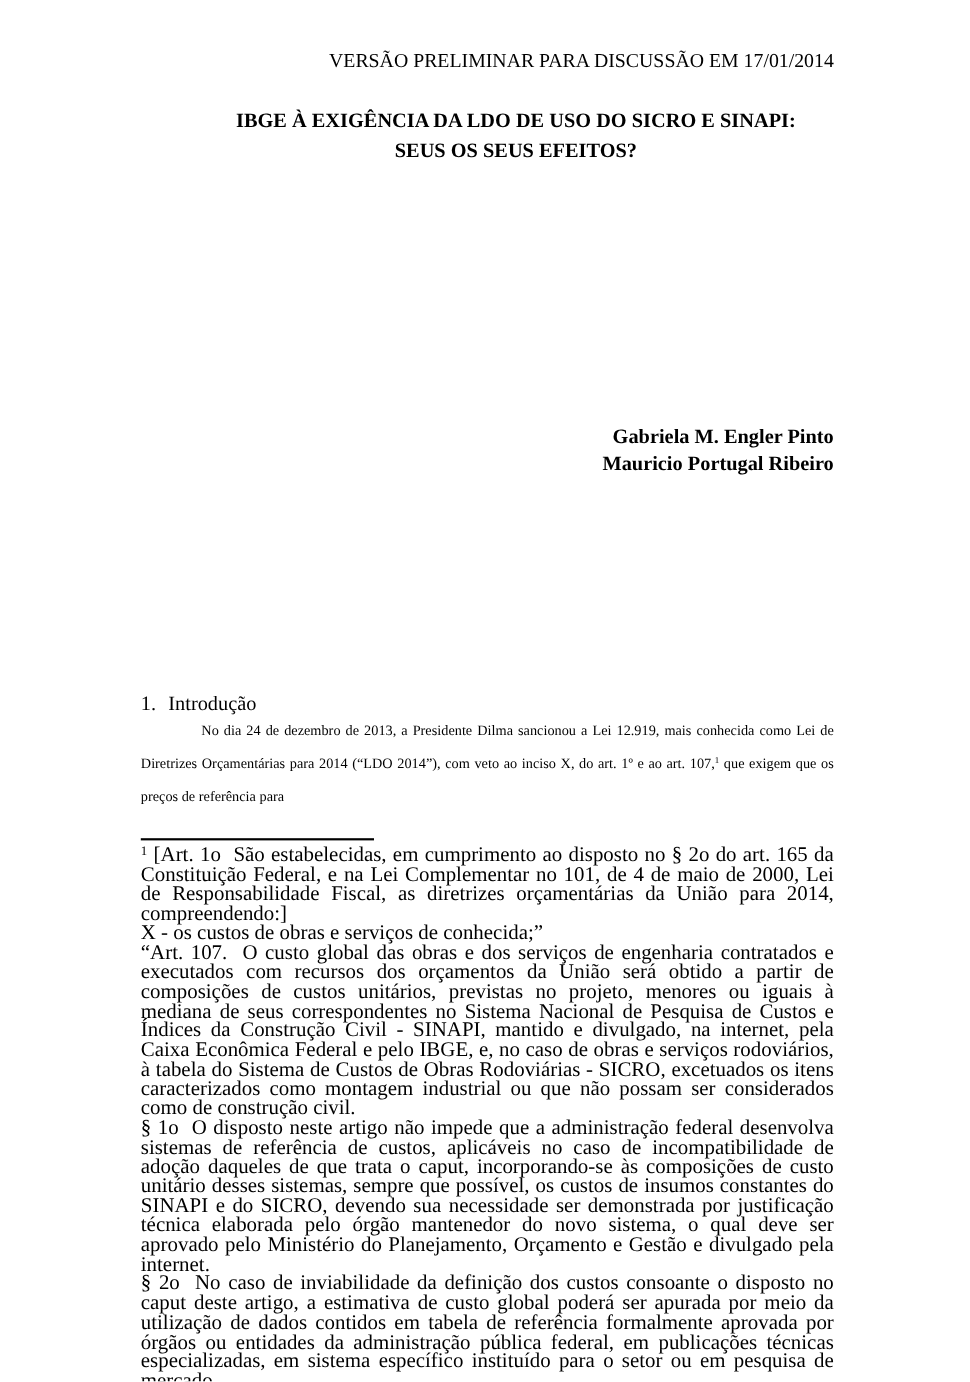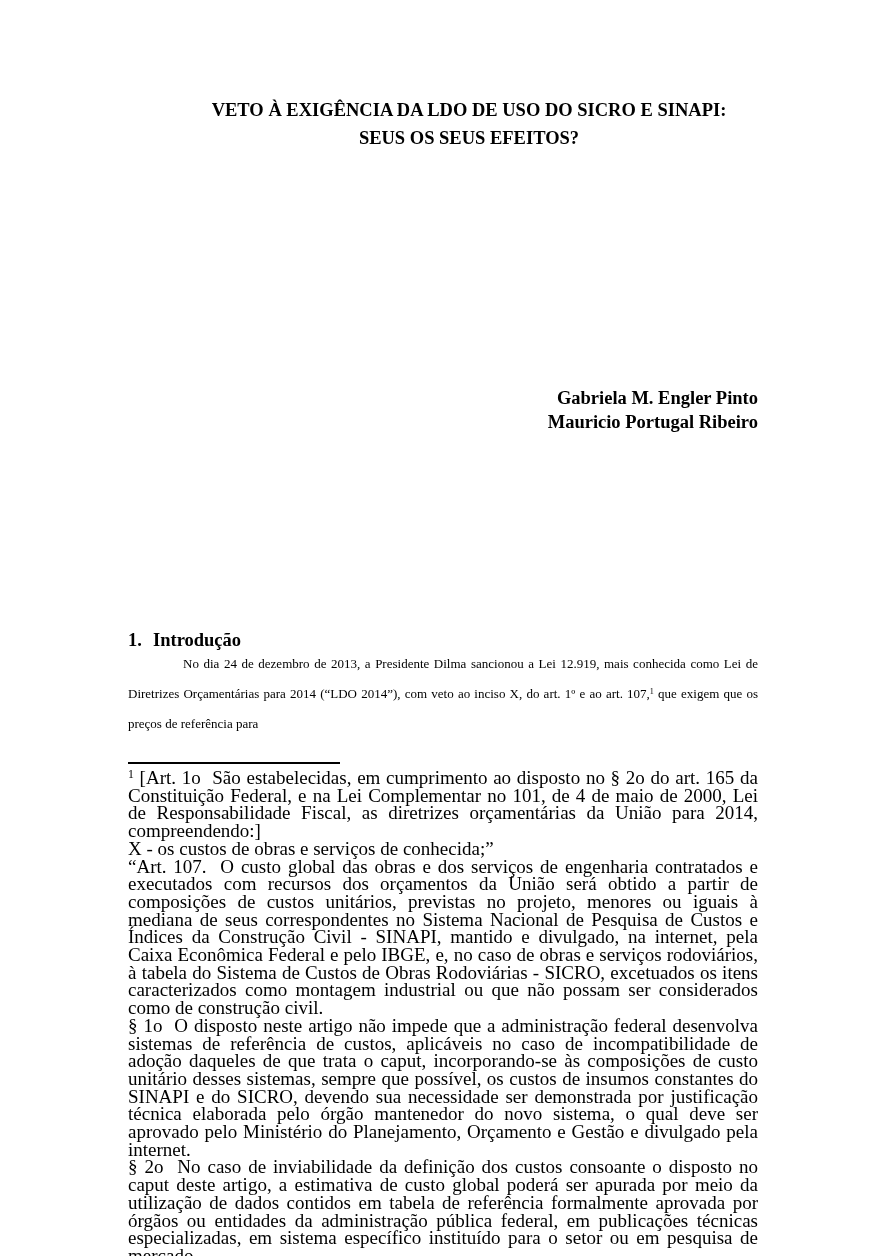--- a/index.html
+++ b/index.html
@@ -51,21 +51,21 @@
     width: 630px;
     text-align: right;
     font-weight: bold;
     font-size: 18.5px;
     line-height: 24px;
   }
 
   .section-heading {
     top: 629px;
     left: 128px;
-    font-weight: bold;
+    font-weight: normal;
     font-size: 18.5px;
     line-height: 22px;
   }
   .section-heading .sec-num {
     display: inline-block;
     min-width: 25px;
   }
 
   .intro-paragraph {
     top: 649px;
@@ -104,23 +104,24 @@
   .footnote p {
     margin: 0;
     padding: 0;
   }
 </style>
 </head>
 <body>
 
 <div class="page">
 
+  <div class="block draft-header">VERSÃO PRELIMINAR PARA DISCUSSÃO EM 17/01/2014</div>
 
   <div class="block doc-title">
-    <div>VETO À EXIGÊNCIA DA LDO DE USO DO SICRO E SINAPI:</div>
+    <div>IBGE À EXIGÊNCIA DA LDO DE USO DO SICRO E SINAPI:</div>
     <div>SEUS OS SEUS EFEITOS?</div>
   </div>
 
   <div class="block authors">
     <div>Gabriela M. Engler Pinto</div>
     <div>Mauricio Portugal Ribeiro</div>
   </div>
 
   <div class="block section-heading">
     <span class="sec-num">1.</span><span>Introdução</span>

